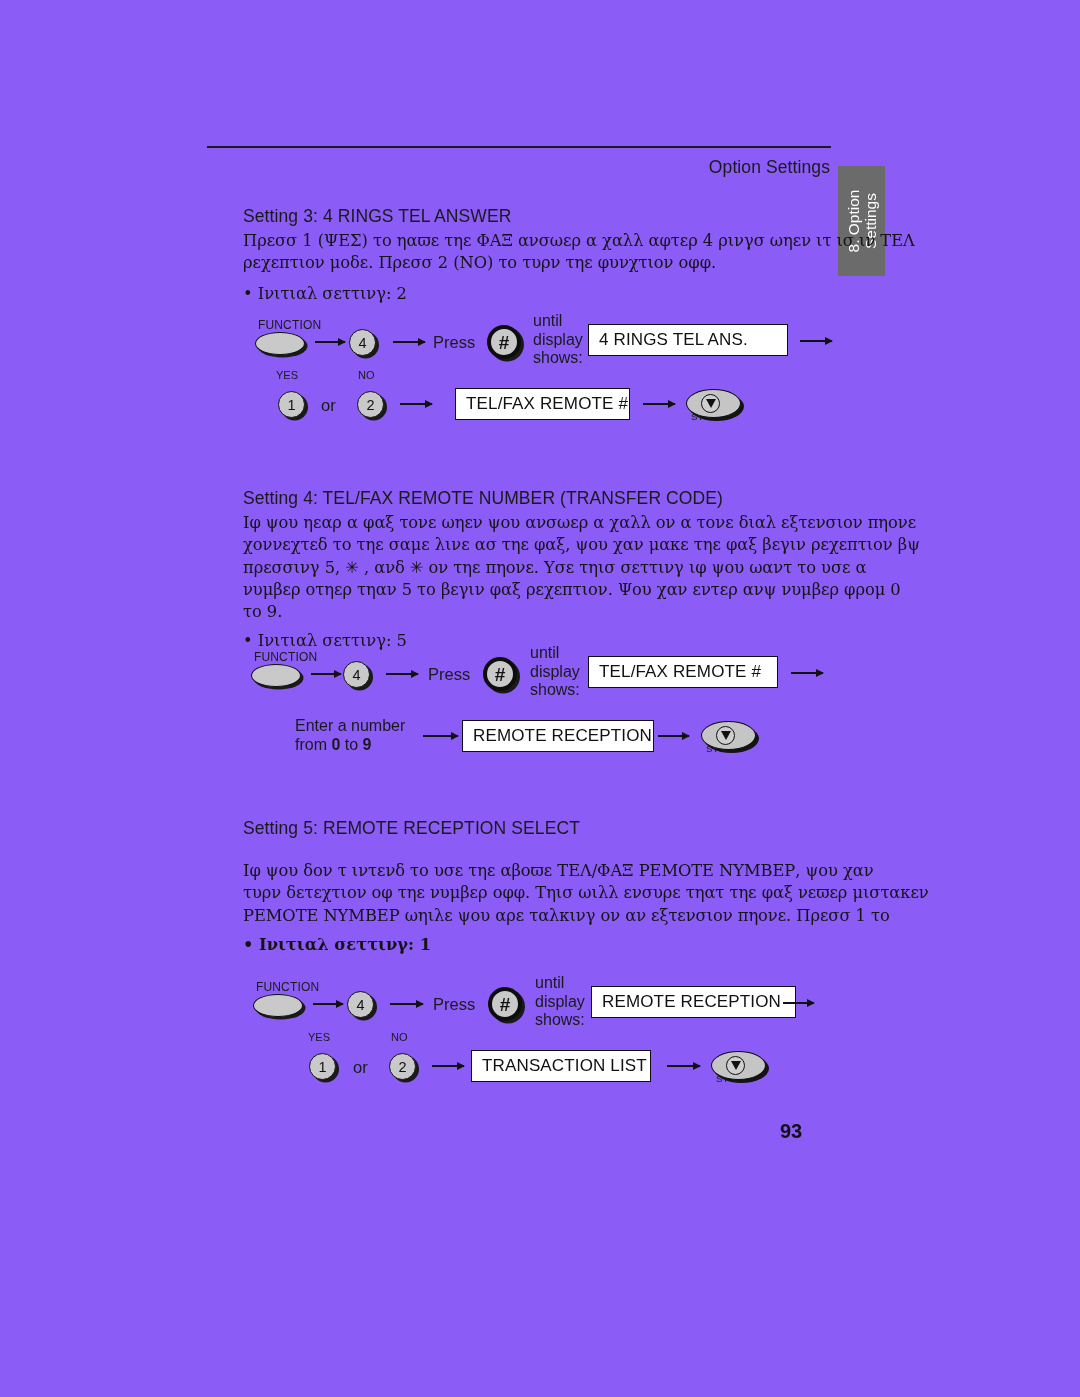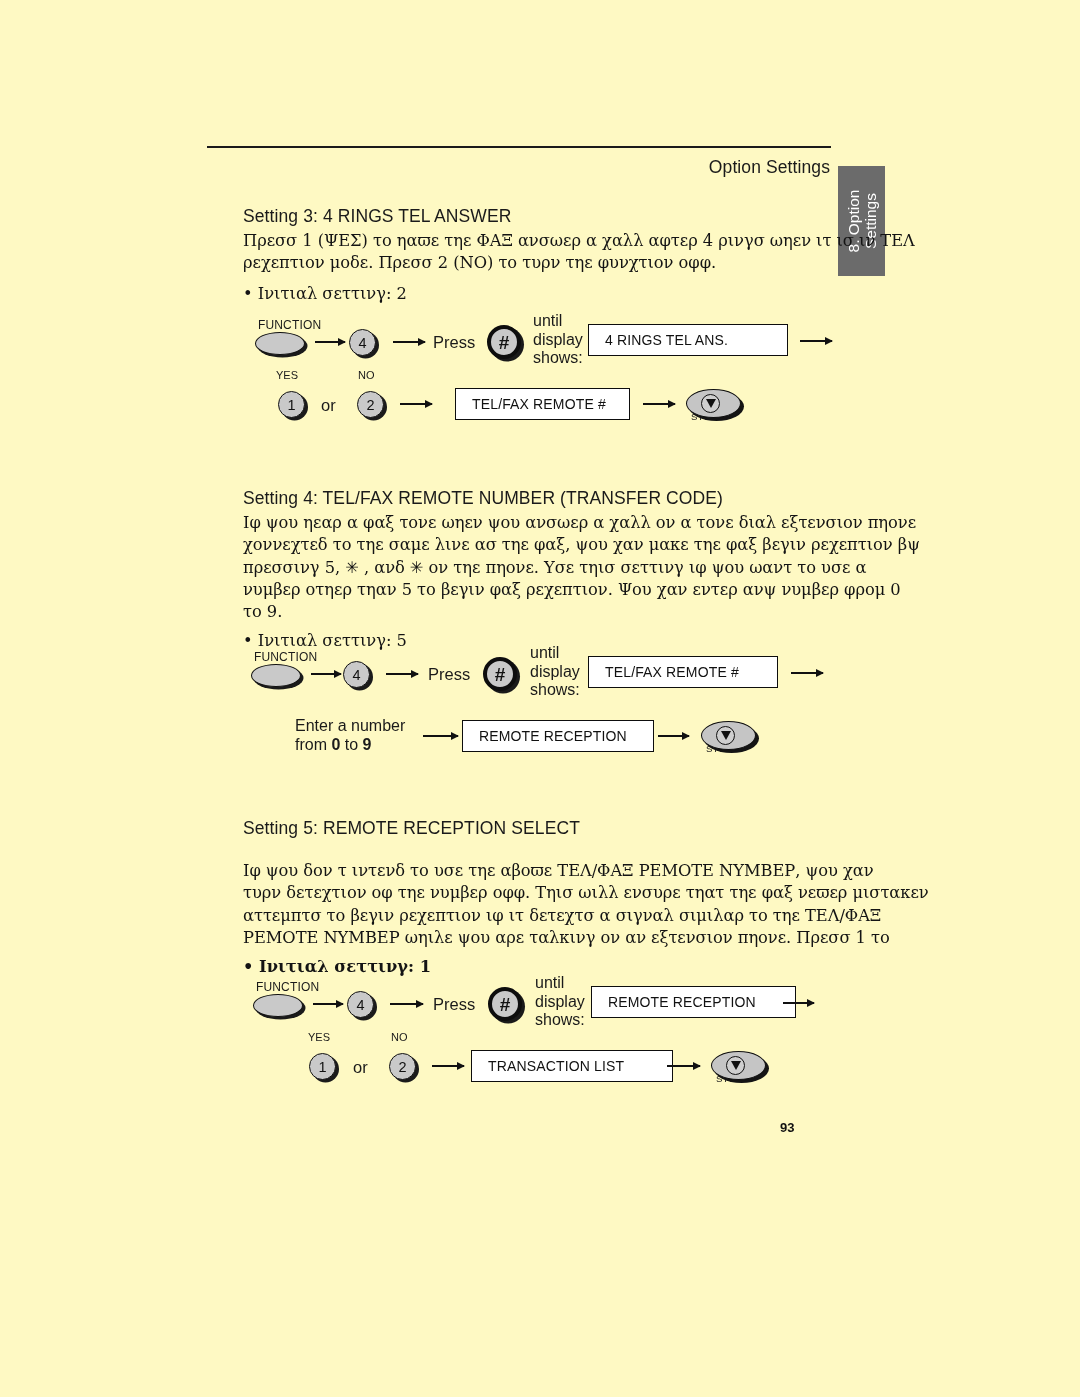--- a/index.html
+++ b/index.html
@@ -13,21 +13,21 @@
     position: relative;
     font-family: "Liberation Sans", sans-serif;
     color: #000000;
     overflow: hidden;
   }
 
   
   .page {
     position: absolute;
     inset: 0;
-    background: #fef9c3;
+    background: #8b5cf6;
   }
 
   
   .header-rule {
     position: absolute;
     left: 207px;
     top: 146px;
     width: 624px;
     height: 2px;
     background: #1a1a1a;
@@ -215,23 +215,23 @@
   }
 
   
   .lcd {
     position: absolute;
     border: 1.8px solid #0d0d0d;
     background: #ffffff;
     box-sizing: border-box;
     display: flex;
     align-items: center;
-    font-size: 14px;
+    font-size: 17px;
     color: #111;
-    padding-left: 16px;
+    padding-left: 10px;
     letter-spacing: 0.15px;
     white-space: nowrap;
   }
 
   
   .dlabel {
     position: absolute;
     font-size: 16.5px;
     color: #1a1a1a;
     white-space: nowrap;
@@ -248,21 +248,21 @@
     font-size: 11px;
     color: #1a1a1a;
   }
   .b { font-weight: bold; }
 
   
   .page-num {
     position: absolute;
     left: 780px;
     top: 1120px;
-    font-size: 13px;
+    font-size: 20px;
     font-weight: bold;
     color: #111;
     text-align: right;
   }
 </style>
 </head>
 <body>
 
 <div class="page">
 
@@ -364,21 +364,20 @@
       <div class="stop-inner"></div>
       <div class="stop-tri"></div>
     </div>
   </div>
 
   <div class="section" style="top:818px;">
     <div class="sec-heading">Setting 5: REMOTE RECEPTION SELECT</div>
     <div class="sec-body" style="margin-top:21px;">
       <div>Ιφ ψου δον τ ιντενδ το υσε τηε αβοϖε ΤΕΛ/ΦΑΞ ΡΕΜΟΤΕ ΝΥΜΒΕΡ, ψου χαν</div>
       <div>τυρν δετεχτιον οφ τηε νυμβερ οφφ. Τηισ ωιλλ ενσυρε τηατ τηε φαξ νεϖερ μιστακεν</div>
-      <div>αττεμπτσ το βεγιν ρεχεπτιον ιφ ιτ δετεχτσ α σιγναλ σιμιλαρ το τηε ΤΕΛ/ΦΑΞ</div>
       <div>ΡΕΜΟΤΕ ΝΥΜΒΕΡ ωηιλε ψου αρε ταλκινγ ον αν εξτενσιον πηονε. Πρεσσ 1 το</div>
     </div>
     <div class="bullet-line" style="margin-top:8px;font-weight:bold;">• Ινιτιαλ σεττινγ: 1</div>
   </div>
 
   <div class="diagram" style="top:978px; height:130px;">
 
     <div class="fn-btn" style="left:10px; top:4px;">
       <div class="fn-cap">FUNCTION</div>
       <div class="fn-oval"></div>
@@ -395,21 +394,21 @@
     </div>
     <div class="lcd" style="left:348px; top:8px; width:205px; height:32px;">REMOTE RECEPTION</div>
     <div class="arrow" style="left:540px; top:24px; width:31px;"></div>
 
     <div class="yn-cap" style="left:65px; top:53px;">YES</div>
     <div class="yn-cap" style="left:148px; top:53px;">NO</div>
     <div class="keycirc" style="left:66px; top:75px;">1</div>
     <div class="dlabel" style="left:110px; top:80px;">or</div>
     <div class="keycirc" style="left:146px; top:75px;">2</div>
     <div class="arrow" style="left:189px; top:87px; width:32px;"></div>
-    <div class="lcd" style="left:228px; top:72px; width:202px; height:32px;">TRANSACTION LIST</div>
+    <div class="lcd" style="left:228px; top:72px; width:180px; height:32px;">TRANSACTION LIST</div>
     <div class="arrow" style="left:424px; top:87px; width:33px;"></div>
     <div class="stop-btn" style="left:468px; top:62px;">
       <div class="stop-cap">STOP</div>
       <div class="stop-oval"></div>
       <div class="stop-inner"></div>
       <div class="stop-tri"></div>
     </div>
   </div>
 
   <div class="page-num">93</div>

